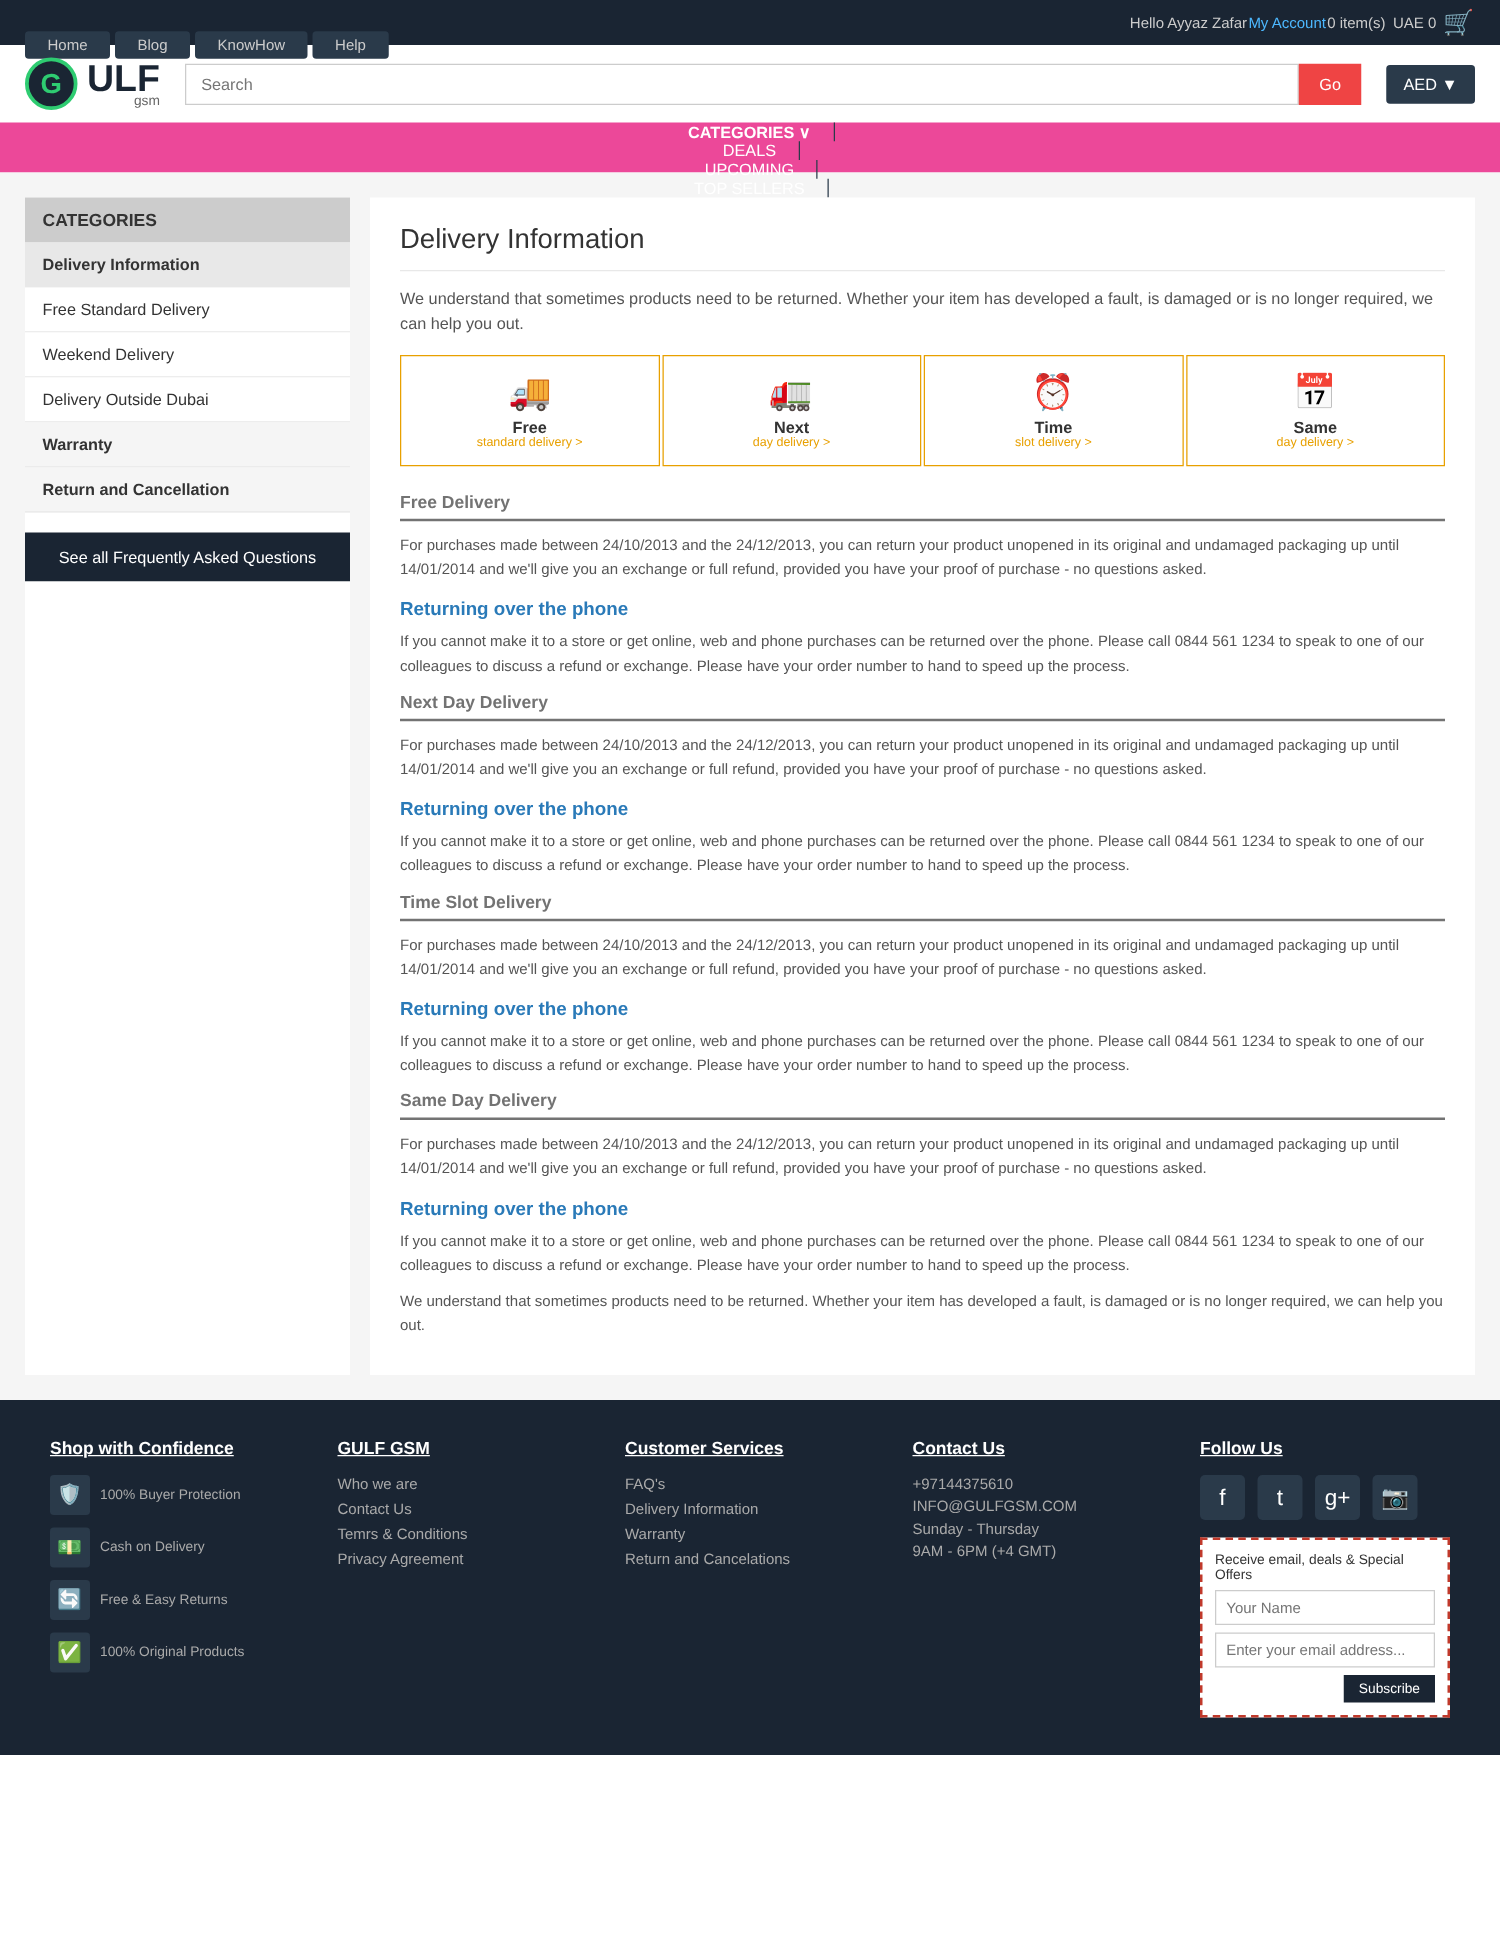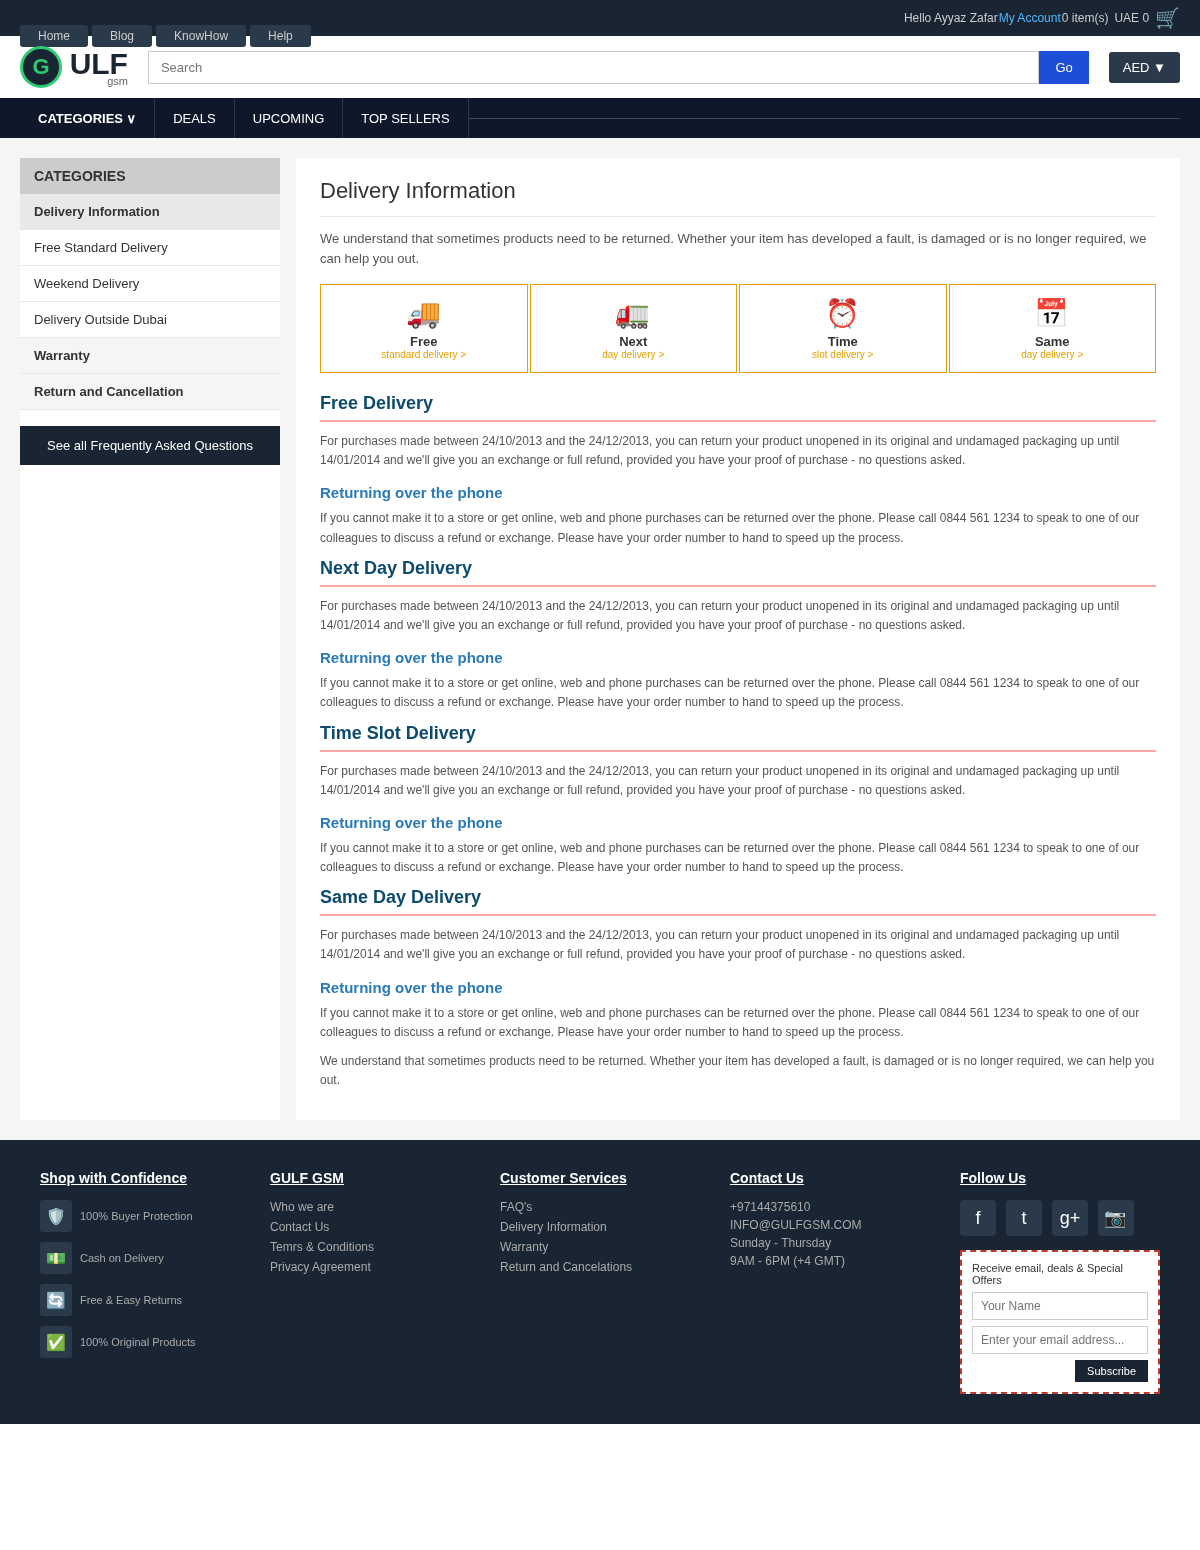--- a/index.html
+++ b/index.html
@@ -12,25 +12,25 @@
     .top-bar-right { display: flex; align-items: center; gap: 1px; color: #ccc; font-size: 12px; }
     .top-bar-right .my-account { color: #4db8ff; }
     .cart-area { display: flex; align-items: center; gap: 6px; color: #ccc; }
     .cart-icon { color: #2ecc71; font-size: 20px; }
 
     
     .header { display: flex; align-items: center; padding: 10px 20px; gap: 20px; background: #fff; }
     .logo-area { flex-shrink: 0; }
     .search-bar { flex: 1; display: flex; }
     .search-input { flex: 1; border: 1px solid #ccc; padding: 8px 12px; font-size: 13px; outline: none; }
-    .search-btn { background: #1d4ed8; color: #fff; border: none; padding: 8px 16px; font-size: 13px; cursor: pointer; }
+    .search-btn { background: #ef4444; color: #fff; border: none; padding: 8px 16px; font-size: 13px; cursor: pointer; }
     .currency-btn { background: #2a3a4a; color: #fff; border: none; padding: 8px 14px; font-size: 13px; cursor: pointer; border-radius: 3px; }
 
     
-    .nav-bar { background: #0f172a; display: flex; align-items: center; padding: 0 20px; height: 40px; }
+    .nav-bar { background: #ec4899; display: flex; align-items: center; padding: 0 20px; height: 40px; flex-direction: column; }
     .nav-item { color: #fff; font-size: 13px; padding: 0 18px; height: 40px; display: flex; align-items: center; cursor: pointer; border-right: 1px solid #2a3a4a; }
     .nav-item.categories { font-weight: bold; }
     .nav-sep { flex: 1; border-top: 1px solid #3a4a5a; align-self: center; }
 
     
     .main-container { display: flex; gap: 0; padding: 20px; background: #f5f5f5; }
 
     
     .sidebar { width: 260px; flex-shrink: 0; background: #fff; }
     .sidebar-title { background: #ccc; color: #333; font-size: 14px; font-weight: bold; padding: 10px 14px; }
@@ -44,21 +44,21 @@
     .content-title { font-size: 22px; color: #333; font-weight: normal; border-bottom: 1px solid #e8e8e8; padding-bottom: 12px; margin-bottom: 12px; }
     .content-intro { font-size: 13px; color: #555; margin-bottom: 16px; line-height: 1.5; }
 
     
     .delivery-icons { display: flex; gap: 2px; margin-bottom: 20px; }
     .delivery-icon-box { border: 1px solid #e8a000; flex: 1; display: flex; flex-direction: column; align-items: center; padding: 12px 8px; font-size: 11px; color: #333; cursor: pointer; }
     .delivery-icon-img { font-size: 28px; margin-bottom: 4px; }
     .delivery-icon-label { font-weight: bold; font-size: 13px; }
     .delivery-icon-sub { font-size: 10px; color: #e8a000; }
 
-    .section-title { font-size: 18px; color: #0c4a6e; font-weight: bold; margin-bottom: 10px; border-bottom: 2px solid #fca5a5; padding-bottom: 6px; }
+    .section-title { font-size: 14px; color: #737373; font-weight: bold; margin-bottom: 10px; border-bottom: 2px solid #737373; padding-bottom: 6px; }
     .section-sub-title { font-size: 15px; color: #2a7ab8; font-weight: bold; margin-bottom: 8px; margin-top: 14px; }
     .section-text { font-size: 12px; color: #555; line-height: 1.6; margin-bottom: 10px; }
 
     
     .footer { background: #1a2533; color: #aaa; padding: 30px 40px; margin-top: 0; }
     .footer-grid { display: flex; gap: 30px; }
     .footer-col { flex: 1; }
     .footer-col-title { color: #fff; font-size: 14px; font-weight: bold; margin-bottom: 14px; text-decoration: underline; }
     .footer-link { color: #aaa; font-size: 12px; display: block; margin-bottom: 6px; cursor: pointer; }
     .footer-badge { display: flex; align-items: center; gap: 8px; margin-bottom: 10px; font-size: 11px; color: #aaa; }

